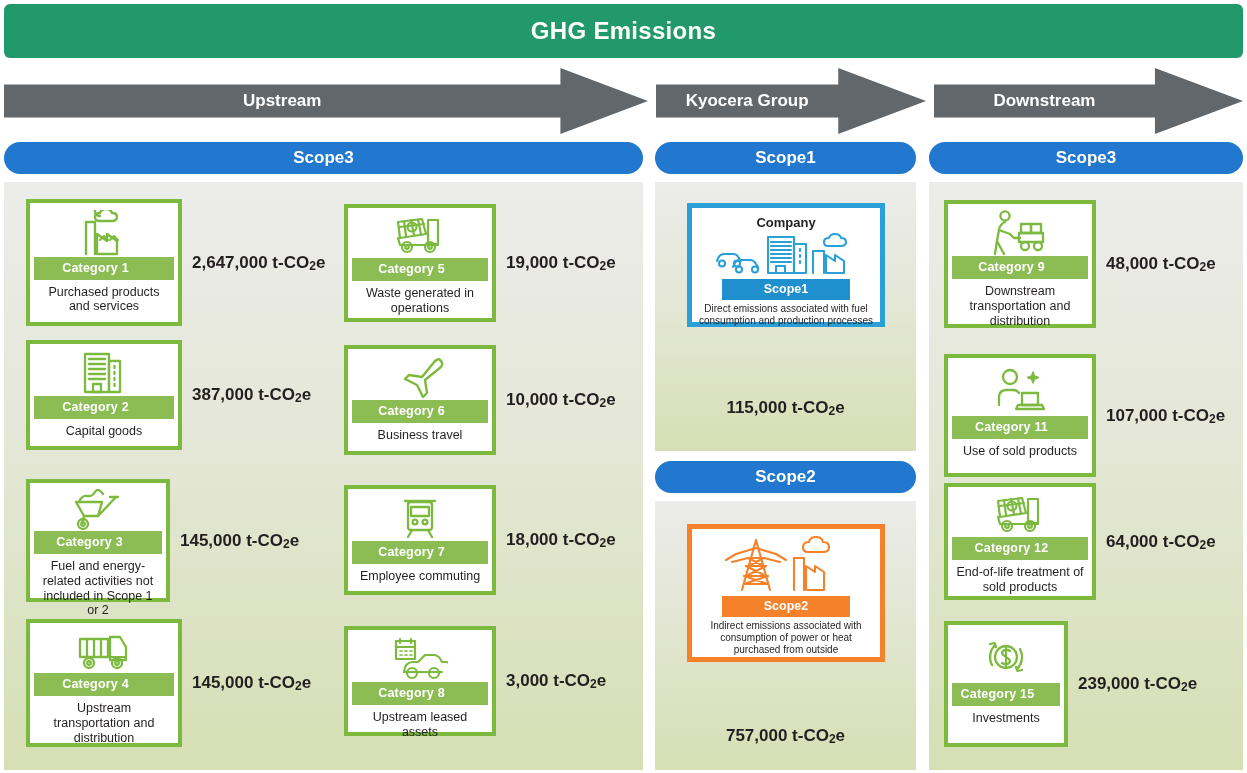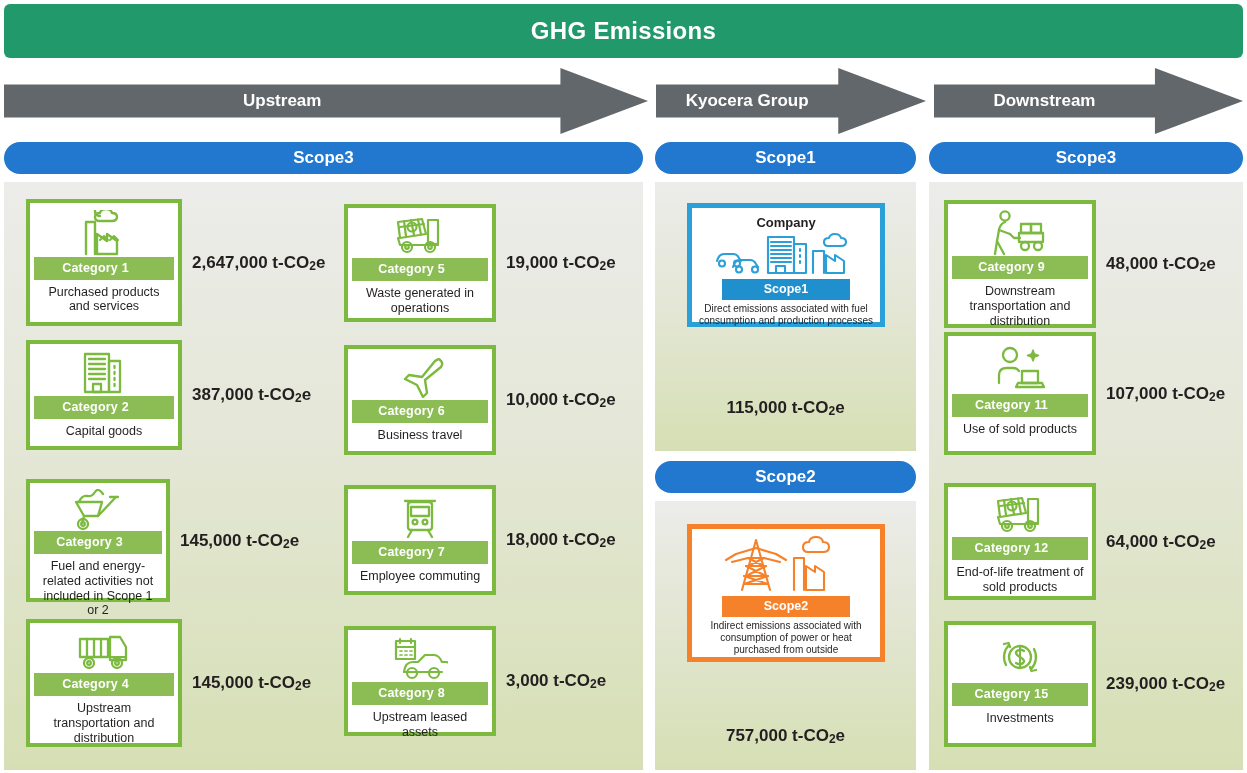--- a/index.html
+++ b/index.html
@@ -338,21 +338,21 @@
       <path d="M27 23 h24 v9 h-24 z"></path>
       <circle cx="33" cy="36" r="4"></circle>
             <circle cx="46" cy="36" r="4"></circle>
     </svg>
         </div>
         <div class="cat-label">Category 9</div>
         <div class="cat-desc">Downstream transportation and distribution</div>
       </div>
       <div class="cat-value">48,000 t-CO<sub>2</sub>e</div>
     </div>
-    <div class="cat-row" style="left: 944px; top: 332px; align-items: center;">
+    <div class="cat-row" style="left: 944px; top: 354px; align-items: center;">
       <div class="cat-card" style="width: 152px; height: 123px;">
         <div class="cat-icon">
           <svg width="50" height="46" viewBox="0 0 50 46" fill="none" stroke="#7cba3f" stroke-width="2.3" stroke-linejoin="round" stroke-linecap="round">
       <circle cx="15" cy="10" r="7"></circle>
       <path d="M4 38 v-8 q0-7 8-7 h6 q4 0 6 3"></path>
       <path d="M27 26 h16 v12 h-16 z"></path>
       <path d="M23 38 h24 l2 4 h-28 z"></path>
       <path d="M38 5 l1.5 4 4 1.5 -4 1.5 -1.5 4 -1.5-4 -4-1.5 4-1.5z" fill="#7cba3f" stroke-width="1.4"></path>
     </svg>
         </div>
@@ -376,21 +376,21 @@
       <circle cx="38" cy="33" r="5"></circle>
             <circle cx="38" cy="33" r="1.8"></circle>
     </svg>
         </div>
         <div class="cat-label">Category 12</div>
         <div class="cat-desc">End-of-life treatment of sold products</div>
       </div>
       <div class="cat-value">64,000 t-CO<sub>2</sub>e</div>
     </div>
     <div class="cat-row" style="left: 944px; top: 621px;">
-      <div class="cat-card" style="width: 152px; height: 126px;">
+      <div class="cat-card" style="width: 124px; height: 126px;">
         <div class="cat-icon">
           <svg width="46" height="46" viewBox="0 0 46 46" fill="none" stroke="#7cba3f" stroke-width="2.3" stroke-linejoin="round" stroke-linecap="round">
       <circle cx="23" cy="23" r="11"></circle>
       <path d="M27 17 q-4-2.5-7 0 t3 6 t3 6 q-3 2.5-7 0"></path>
       <path d="M23 12v22" stroke-width="2"></path>
       <path d="M37 15 a17 17 0 0 1 -3 20"></path>
       <path d="M9 31 a17 17 0 0 1 3 -20"></path>
       <path d="M33 33 l1.5 4 4.5-1"></path>
             <path d="M13 13 l-1.5-4 -4.5 1"></path>
     </svg>

